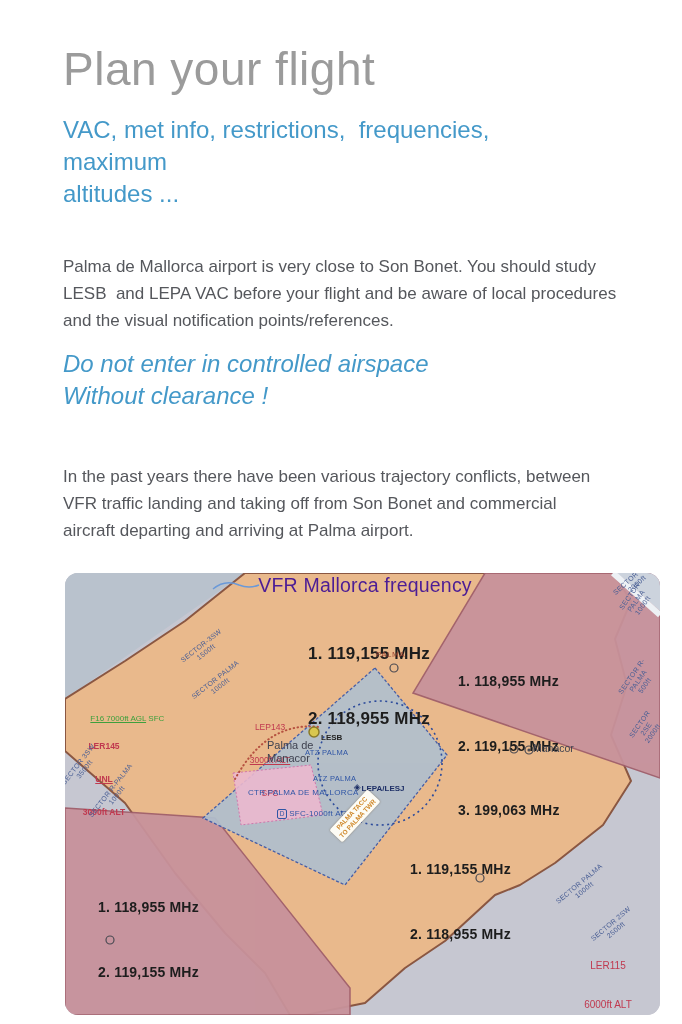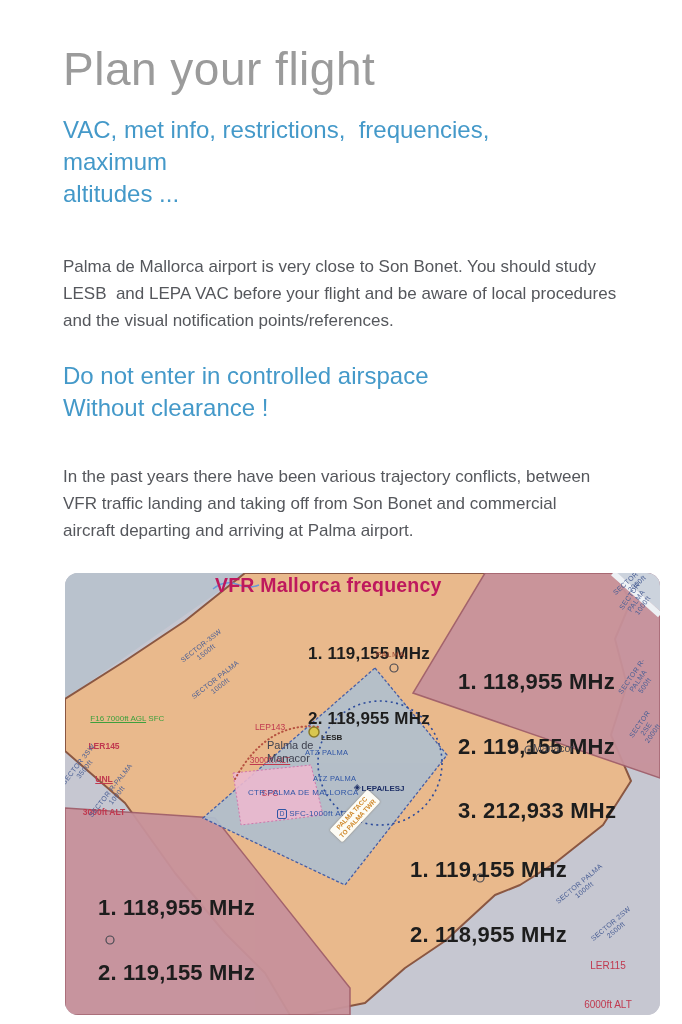--- a/index.html
+++ b/index.html
@@ -5,22 +5,22 @@
   html,body{margin:0;padding:0;background:#ffffff;}
   .page{position:relative;width:682px;height:1024px;background:#fff;overflow:hidden;
         font-family:"Liberation Sans",sans-serif;}
   .pre{white-space:pre-wrap;}
   .h1{position:absolute;left:63px;top:42px;font-size:46px;color:#9b9b9b;font-weight:400;letter-spacing:.5px;}
   .hblue{position:absolute;left:63px;color:#4499c9;font-size:24px;line-height:32px;font-weight:400;}
   .body{position:absolute;left:63px;width:575px;color:#55575c;font-size:17px;line-height:27px;margin-top:12px;}
   .map{position:absolute;left:65px;top:573px;width:595px;height:442px;border-radius:13px;overflow:hidden;background:#c6c7d1;}
   .map svg{position:absolute;left:0;top:0;}
   .ml{position:absolute;white-space:pre-wrap;}
-  .maptitle{left:150px;top:1px;width:300px;text-align:left;font-size:19.5px;font-weight:700;color:#be185d;letter-spacing:.2px;}
-  .freq{font-weight:700;color:#1d1d1d;font-size:22px;line-height:21.5px;letter-spacing:.2px;}
+  .maptitle{left:150px;top:1px;width:300px;text-align:center;font-size:19.5px;font-weight:400;color:#4c1d95;letter-spacing:.2px;}
+  .freq{font-weight:700;color:#1d1d1d;font-size:14px;line-height:21.5px;letter-spacing:.2px;}
   .red{color:#c0394f;font-size:8.5px;line-height:11px;text-align:center;}
   .blue-lab{color:#2f55a5;font-size:7.5px;letter-spacing:.3px;}
   .dark-lab{color:#3f4250;}
   .sec{position:absolute;color:#4a5f95;font-size:7px;line-height:8px;text-align:center;
        letter-spacing:.3px;white-space:pre-wrap;transform:rotate(var(--r));transform-origin:center;}
   .u{text-decoration:underline;}
   .ribbon{left:262px;top:234px;transform:rotate(-47deg);background:#fdfcf5;border-radius:2px;
           padding:1px 3px;font-size:6.5px;line-height:8px;font-weight:700;color:#d08a2e;
           text-align:center;box-shadow:0 0 2px rgba(90,60,20,.5);}
   .dbox{display:inline-block;width:8px;height:8px;border:1px solid #2f55a5;border-radius:2px;
@@ -33,21 +33,21 @@
 
 <div class="page">
 
   <div class="h1">Plan your flight</div>
   <div class="hblue pre" style="top:114px;">VAC, met info, restrictions,  frequencies,
 maximum
 altitudes ...</div>
   <div class="body pre" style="top:241px;">Palma de Mallorca airport is very close to Son Bonet. You should study
 LESB  and LEPA VAC before your flight and be aware of local procedures
 and the visual notification points/references.</div>
-  <div class="hblue pre" style="top:360px;">Do not enter in controlled airspace
+  <div class="hblue pre" style="top:348px;font-style:italic;">Do not enter in controlled airspace
 Without clearance !</div>
   <div class="body pre" style="top:451px;">In the past years there have been various trajectory conflicts, between
 VFR traffic landing and taking off from Son Bonet and commercial
 aircraft departing and arriving at Palma airport.</div>
 
   <div class="map">
     <svg width="595" height="442" viewBox="0 0 595 442">
 
       <rect x="0" y="0" width="595" height="442" fill="#c6c7d1"></rect>
 
@@ -85,21 +85,21 @@
     </svg>
 
     <div class="ml maptitle">VFR Mallorca frequency</div>
     <div class="ml freq" style="left:243px;top:27px;font-size:17px;">
       <div>1. 119,155 MHz</div>
       <div>2. 118,955 MHz</div>
     </div>
     <div class="ml freq" style="left:393px;top:55px;">
       <div>1. 118,955 MHz</div>
       <div>2. 119,155 MHz</div>
-      <div>3. 212,933 MHz</div>
+      <div>3. 199,063 MHz</div>
     </div>
     <div class="ml freq" style="left:345px;top:243px;">
       <div>1. 119,155 MHz</div>
       <div>2. 118,955 MHz</div>
     </div>
     <div class="ml freq" style="left:33px;top:281px;">
       <div>1. 118,955 MHz</div>
       <div>2. 119,155 MHz</div>
       
     </div>

